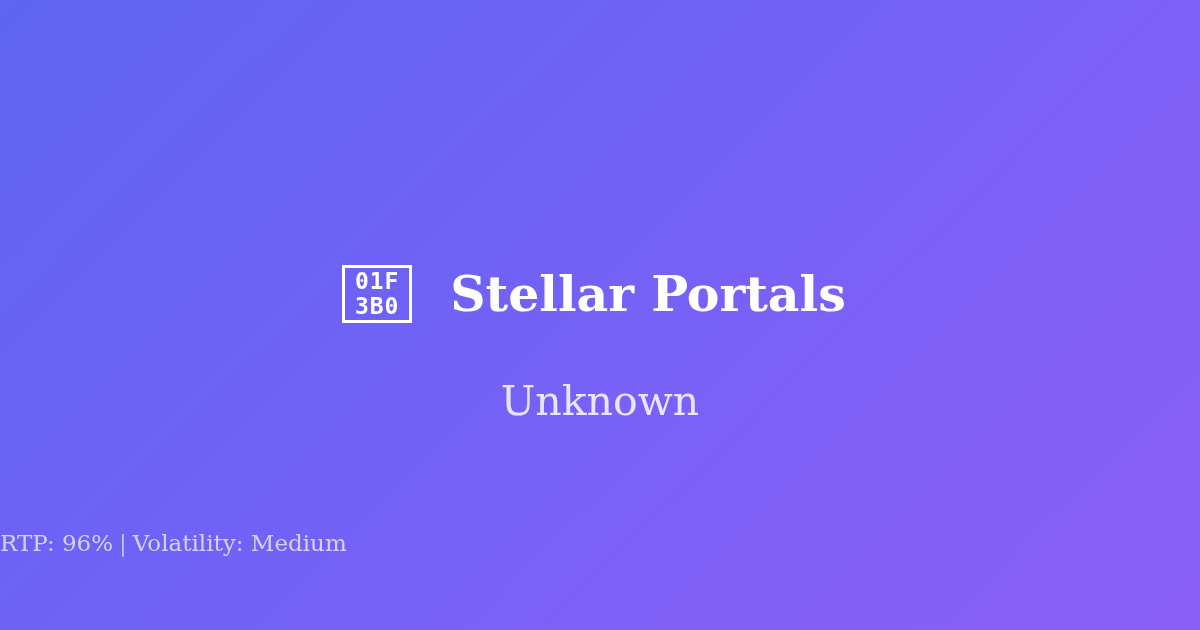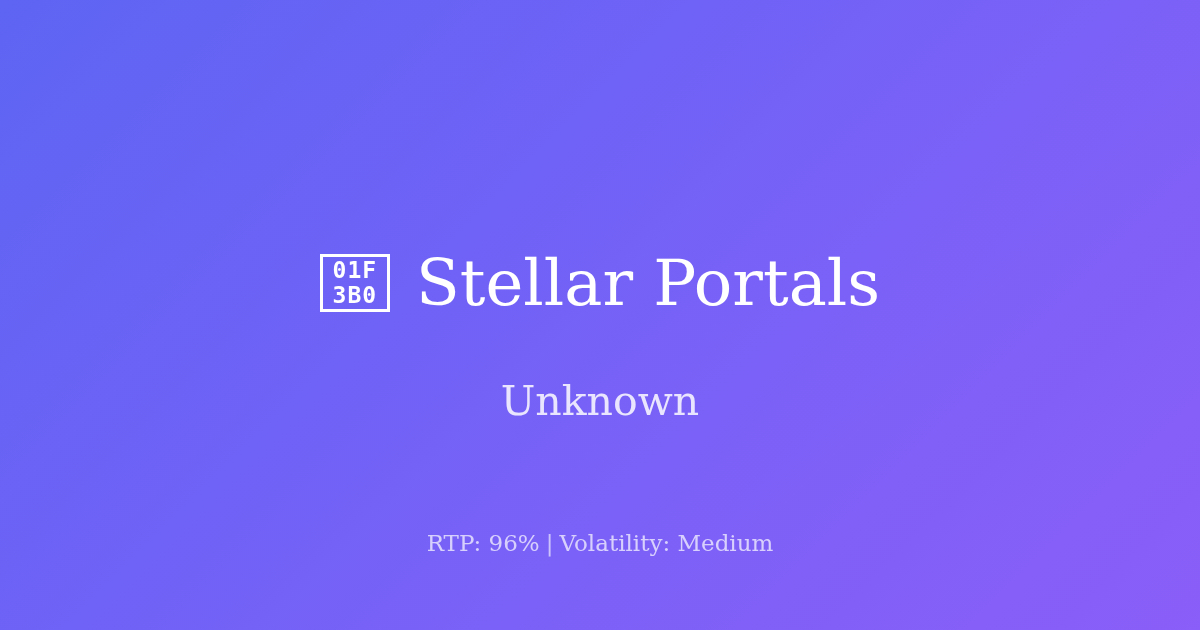--- a/index.html
+++ b/index.html
@@ -21,21 +21,21 @@
     display: flex;
     flex-direction: column;
     align-items: center;
     justify-content: flex-start;
     background: linear-gradient(135deg, #5e65f2 0%, #6f62f6 38%, #7b61f7 62%, #8a5ef8 100%);
   }
 
   
   .title-row {
     position: absolute;
-    top: 237px;
+    top: 248px;
     left: 0;
     right: 0;
     display: flex;
     align-items: center;
     justify-content: center;
     gap: 26px;
     height: 92px;
     text-align: right;
   }
 
@@ -58,27 +58,27 @@
     font-weight: 700;
     font-size: 23px;
     letter-spacing: 1px;
     color: #ffffff;
     line-height: 25px;
     display: block;
   }
 
   .page-title {
     font-family: "DejaVu Serif", "Liberation Serif", serif;
-    font-weight: 400;
-    font-size: 64px;
+    font-weight: 700;
+    font-size: 49px;
     line-height: 84px;
     color: #ffffff;
     white-space: nowrap;
     letter-spacing: 0px;
-    margin: 0;
+    margin: 12px;
   }
 
   
   .subtitle {
     position: absolute;
     top: 362px;
     left: 0;
     right: 0;
     text-align: center;
     font-family: "DejaVu Serif", "Liberation Serif", serif;
@@ -88,21 +88,20 @@
     color: rgba(255, 255, 255, 0.84);
     margin: 14px;
   }
 
   
   .meta-line {
     position: absolute;
     top: 528px;
     left: 0;
     right: 0;
-    text-align: center;
     font-family: "DejaVu Serif", "Liberation Serif", serif;
     font-weight: 400;
     font-size: 23px;
     line-height: 30px;
     color: rgba(255, 255, 255, 0.70);
     white-space: nowrap;
   }
   .meta-line .meta-sep {
     padding: 0 6px;
     color: rgba(255, 255, 255, 0.62);

